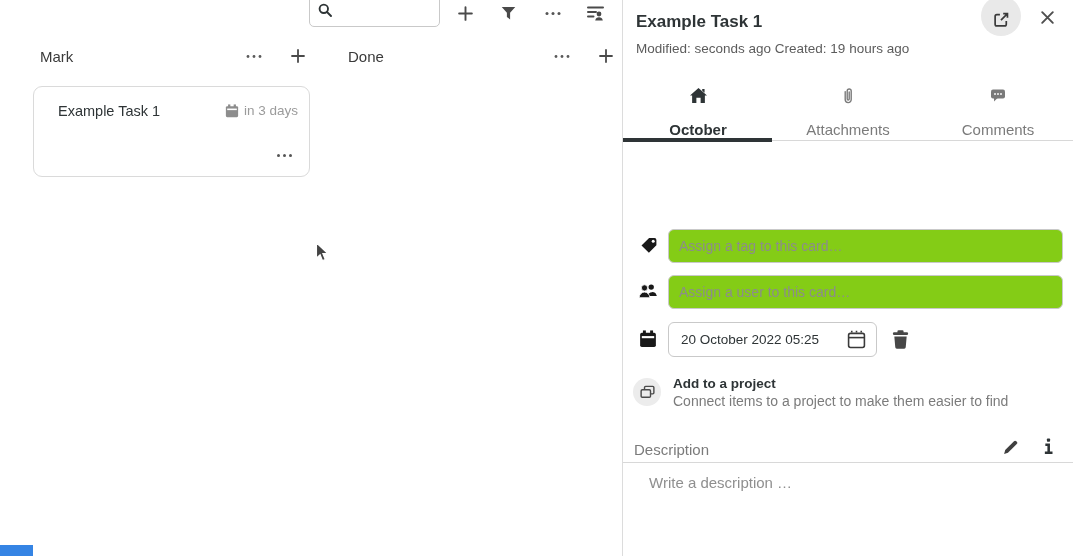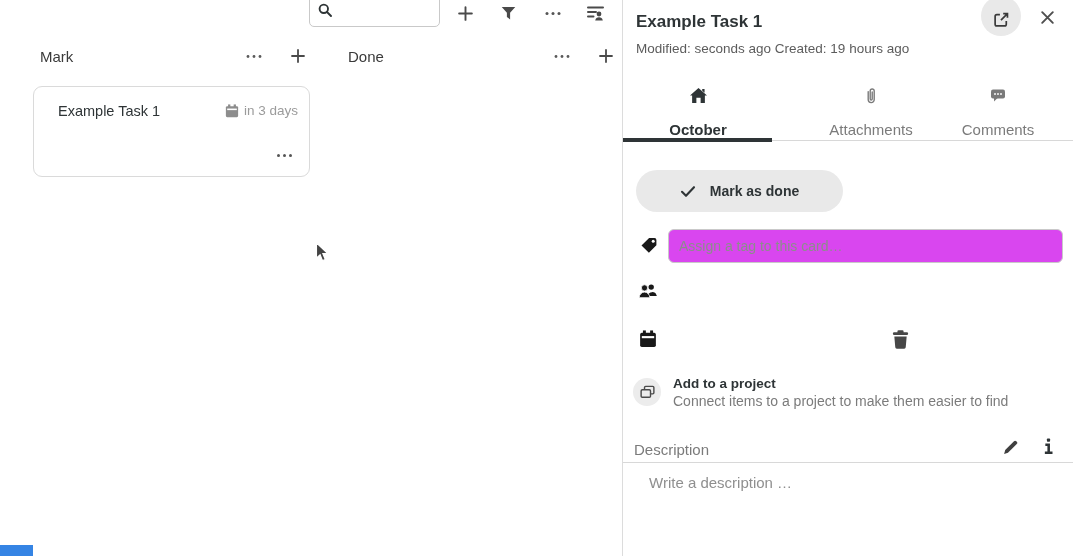--- a/index.html
+++ b/index.html
@@ -15,21 +15,21 @@
   .due{font-size:13.5px;color:#9b9b9b;display:flex;align-items:center;gap:5px;}
   .divider{background:#dcdcdc;}
   .panel-title{font-size:17px;font-weight:bold;color:#2e3436;}
   .panel-meta{font-size:13.5px;color:#5c5c5c;}
   .tab{display:flex;flex-direction:column;align-items:center;justify-content:space-between;cursor:pointer;}
   .tab-label{font-size:15px;color:#7b7b7b;}
   .tab.active .tab-label{color:#2e3436;font-weight:bold;}
   .pill-btn{background:#e9e9e9;border:none;border-radius:21px;display:flex;align-items:center;justify-content:center;gap:14px;
             font-family:inherit;font-size:14px;font-weight:bold;color:#2e3436;cursor:pointer;}
   .field{border:1px solid #c9c9c9;border-radius:6px;box-sizing:border-box;font:14px "Liberation Sans","DejaVu Sans",sans-serif;
-         padding:0 10px;outline:none;color:#2e3436;background:#d946ef;}
+         padding:0 10px;outline:none;color:#2e3436;background:#84cc16;}
   .field::placeholder{color:#8c8c8c;opacity:1;}
   .date-field{border:1px solid #c9c9c9;border-radius:6px;box-sizing:border-box;display:flex;align-items:center;
               padding:0 8px 0 12px;background:#fff;cursor:pointer;}
   .date-text{font-size:13.5px;color:#2e3436;flex:1;}
   .proj-circle{background:#ececec;border-radius:50%;display:flex;align-items:center;justify-content:center;}
   .proj-title{font-size:13.5px;font-weight:600;color:#2e3436;}
   .proj-sub{font-size:14px;color:#7b7b7b;}
   .desc-label{font-size:15px;color:#7b7b7b;}
   .desc-placeholder{font-size:15px;color:#8f8f8f;margin-left:15px;}
   .rule{background:#d8d8d8;}
@@ -177,21 +177,21 @@
 
   <div class="abs tab active" style="left:623px;top:88px;width:150px;height:50px;">
     <span style="display:flex;">
       <svg width="17" height="15" viewBox="0 0 16 14">
           <path d="M8,0 L0,7 H2 V14 H6 V9 H10 V14 H14 V7 H16 Z" fill="#2e3436"></path>
           <path d="M11.5,0.8 h2.2 v3.6 l-2.2,-1.9 z" fill="#2e3436"></path>
         </svg>
     </span>
     <span class="tab-label">October</span>
   </div>
-  <div class="abs tab" style="left:796px;top:88px;width:150px;height:50px;">
+  <div class="abs tab" style="left:773px;top:88px;width:150px;height:50px;">
     <span style="display:flex;">
       <svg width="14" height="16" viewBox="0 0 14 16">
           <path d="M4.2,3.6 v8 a3,3 0 0 0 6,0 V3 a2,2 0 0 0 -4,0 v8 a1,1 0 0 0 2,0 V4" fill="none" stroke="#7a7a7a" stroke-width="1.4" stroke-linecap="round"></path>
         </svg>
     </span>
     <span class="tab-label">Attachments</span>
   </div>
   <div class="abs tab" style="left:923px;top:88px;width:150px;height:50px;">
     <span style="display:flex;">
       <svg width="16" height="15" viewBox="0 0 16 14">
@@ -200,54 +200,59 @@
           <circle cx="5" cy="5.5" r="0.95" fill="#fff"></circle>
           <circle cx="8" cy="5.5" r="0.95" fill="#fff"></circle>
           <circle cx="11" cy="5.5" r="0.95" fill="#fff"></circle>
         </svg>
     </span>
     <span class="tab-label">Comments</span>
   </div>
   <div class="abs rule" style="left:623px;top:140px;width:450px;height:1px;"></div>
   <div class="abs" style="left:623px;top:138px;width:149px;height:4px;background:#2e3436;"></div>
 
-  <button class="abs pill-btn" style="left:636px;top:170px;width:207px;height:42px;">
-    <span style="display:flex;">
-        <svg width="16" height="13" viewBox="0 0 16 12">
-          <path d="M2,6.3 L6,10.3 L14,1.7" fill="none" stroke="#2e3436" stroke-width="2.1" stroke-linecap="round" stroke-linejoin="round"></path>
-        </svg>
-      </span>
-    <span>Mark as done</span>
-  </button>
 
   <span class="abs" style="left:639px;top:236px;display:flex;">
     <svg width="19" height="17" viewBox="0 0 18 17">
         <path d="M2,9.6 L9.6,2 H15 a1.9,1.9 0 0 1 1.9,1.9 V9.3 L9.4,16.8 Z" fill="#191919"></path>
         <circle cx="13.7" cy="5.3" r="1.5" fill="#fff"></circle>
       </svg>
   </span>
   <input class="abs field" style="left: 668px; top: 229px; width: 395px; height: 34px;" placeholder="Assign a tag to this card…">
 
   <span class="abs" style="left:638px;top:282px;display:flex;">
     <svg width="20" height="17" viewBox="0 0 20 16">
         <circle cx="13.2" cy="4.6" r="2.7" fill="#191919"></circle>
         <path d="M9.8,13.5 a4.6,5 0 0 1 8.8,-0.6 l0.4,0.6 z" fill="#191919"></path>
         <circle cx="6.5" cy="5.4" r="3.1" fill="#191919" stroke="#fff" stroke-width="0.8"></circle>
         <path d="M1.2,15.2 a5.3,5.6 0 0 1 10.6,0 z" fill="#191919" stroke="#fff" stroke-width="0.8"></path>
       </svg>
   </span>
+  <input class="abs field" style="left: 668px; top: 275px; width: 395px; height: 34px;" placeholder="Assign a user to this card…">
 
   <span class="abs" style="left:639px;top:330px;display:flex;">
     <svg width="18" height="18" viewBox="0 0 16 16">
         <rect x="1" y="2.5" width="14" height="12.5" rx="1.5" fill="#191919"></rect>
         <rect x="2.5" y="5.4" width="11" height="1.9" fill="#fff"></rect>
         <rect x="3.5" y="0.4" width="2.6" height="3.4" fill="#191919"></rect>
         <rect x="9.9" y="0.4" width="2.6" height="3.4" fill="#191919"></rect>
       </svg>
   </span>
+  <div class="abs date-field" style="left:668px;top:322px;width:209px;height:35px;">
+    <span class="date-text">20 October 2022 05:25</span>
+    <button class="iconbtn" style="width:24px;height:24px;">
+      <span style="display:flex;">
+        <svg width="19" height="19" viewBox="0 0 18 18">
+            <rect x="1.5" y="3.2" width="15" height="13.3" rx="1.8" fill="none" stroke="#3a3a3a" stroke-width="1.5"></rect>
+            <line x1="1.5" y1="7.2" x2="16.5" y2="7.2" stroke="#3a3a3a" stroke-width="1.5"></line>
+            <path d="M4.5,0.8 v3 M9,0.8 v3 M13.5,0.8 v3" stroke="#3a3a3a" stroke-width="1.5" stroke-dasharray="1.6 1.4"></path>
+          </svg>
+      </span>
+    </button>
+  </div>
   <button class="abs iconbtn" style="left:889px;top:328px;width:22px;height:22px;">
     <span style="display:flex;">
       <svg width="17" height="19" viewBox="0 0 14 16">
           <rect x="4.4" y="0.3" width="5.2" height="2.6" rx="1" fill="#474747"></rect>
           <rect x="0.6" y="1.9" width="12.8" height="2.3" rx="1" fill="#474747"></rect>
           <path d="M1.8,5.4 h10.4 l-0.8,9.2 a1.3,1.3 0 0 1 -1.3,1.2 H3.9 a1.3,1.3 0 0 1 -1.3,-1.2 z" fill="#474747"></path>
         </svg>
     </span>
   </button>
 

